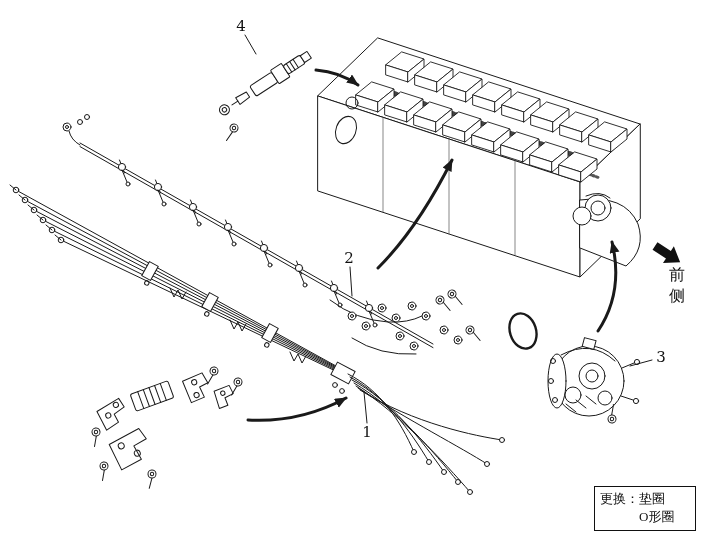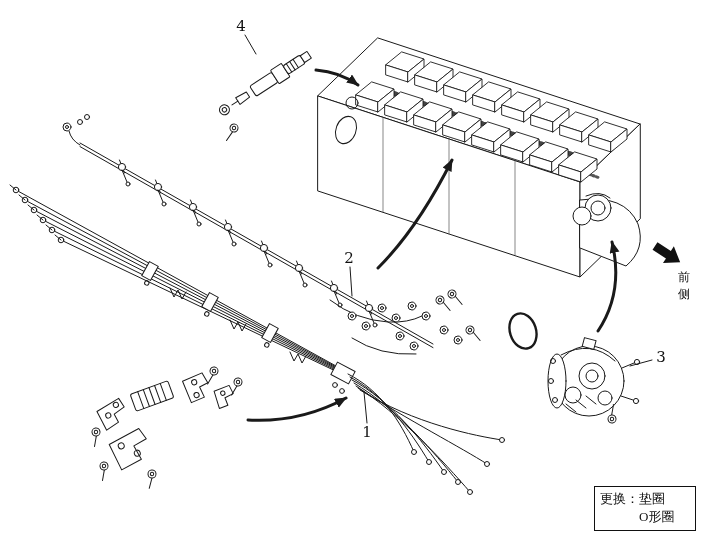--- a/index.html
+++ b/index.html
@@ -9,21 +9,21 @@
     font-family:"DejaVu Sans","Liberation Sans",sans-serif;color:#111;
   }
   .art{position:absolute;left:0;top:0;}
   .callout{
     position:absolute;transform:translate(-50%,-50%);
     font-family:"DejaVu Serif","Liberation Serif",serif;
     font-size:15px;color:#111;
   }
   .cjk-label{
     position:absolute;transform:translate(-50%,-50%);
-    font-size:12px;color:#111;letter-spacing:1px;text-align:right;
+    font-size:16px;color:#111;letter-spacing:1px;
   }
   .note-box{
     position:absolute;left:594px;top:486px;width:102px;box-sizing:border-box;
     border:1.6px solid #111;padding:3px 5px 4px 5px;
     font-size:13px;line-height:1.4;white-space:nowrap;background:#fff;
   }
   .note-line2{margin-left:39px;font-family:Liberation Serif, serif;}
 </style>
 </head>
 <body>

